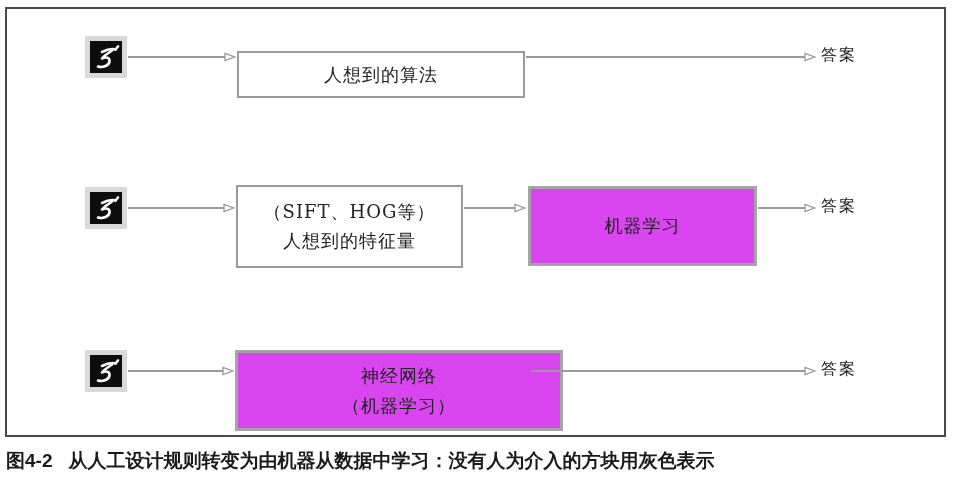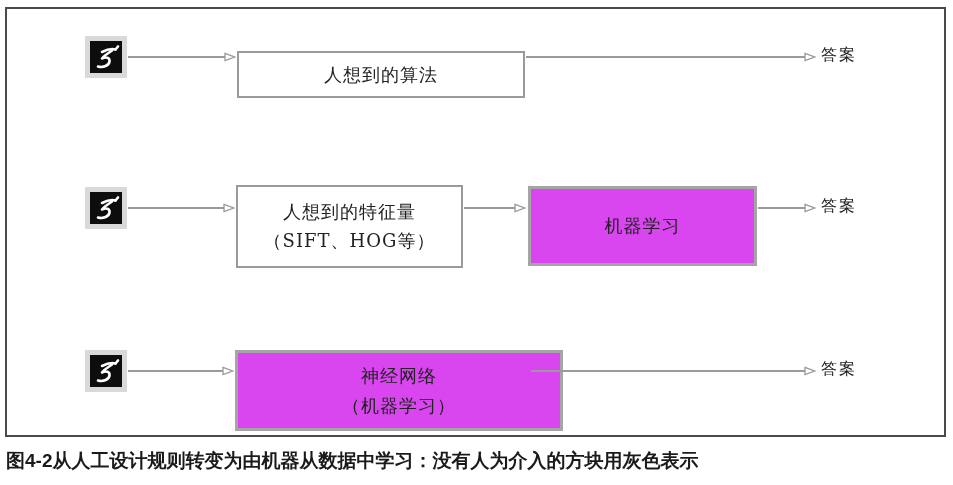--- a/index.html
+++ b/index.html
@@ -12,21 +12,21 @@
   
   .pbox{box-sizing:border-box;border:2px solid #9a9a9a;background:#ffffff;display:flex;flex-direction:column;align-items:center;justify-content:center;gap:7px;font-size:18px;line-height:1.2;letter-spacing:1px;margin-top:18px;}
   .pbox.gray{background:#d946ef;border-width:3px;border-color:#a5a5a5;gap:8px;}
   
   .arrow{position:absolute;display:flex;align-items:center;height:10px;}
   .arrow .shaft{flex:1;height:1.5px;background:#9a9a9a;}
   .arrow svg{display:block;flex:0 0 auto;margin-left:-1px;}
   
   .answer{font-size:16px;letter-spacing:2px;}
   
-  .caption{position:absolute;left:6px;top:448px;display:flex;align-items:baseline;gap:0;
+  .caption{position:absolute;left:6px;top:448px;display:flex;align-items:baseline;gap:16px;
            font-family:"Liberation Sans","DejaVu Sans",sans-serif;font-weight:700;font-size:19px;color:#1a1a1a;white-space:nowrap;}
 </style>
 </head>
 <body>
 
 <div class="frame">
 
   <div class="abs digit" style="left:78px;top:27px;">
     <svg width="32" height="32" viewBox="0 0 32 32">
       <rect x="0" y="0" width="32" height="32" fill="#0d0d0d"></rect>
@@ -64,22 +64,22 @@
       </g>
     </svg>
   </div>
   <div class="arrow" style="left:121px;top:194px;width:107px;">
     <i class="shaft"></i>
     <svg width="12" height="10" viewBox="0 0 12 10">
         <path d="M1 1.4 L10.6 5 L1 8.6 Z" fill="#ffffff" stroke="#9a9a9a" stroke-width="1.3"></path>
       </svg>
   </div>
   <div class="abs pbox" style="left:229px;top:158px;width:227px;height:83px;">
+    <span>（SIFT、HOG等）</span>
     <span>人想到的特征量</span>
-    <span>（SIFT、HOG等）</span>
   </div>
   <div class="arrow" style="left:457px;top:194px;width:62px;">
     <i class="shaft"></i>
     <svg width="12" height="10" viewBox="0 0 12 10">
         <path d="M1 1.4 L10.6 5 L1 8.6 Z" fill="#ffffff" stroke="#9a9a9a" stroke-width="1.3"></path>
       </svg>
   </div>
   <div class="abs pbox gray" style="left:521px;top:159px;width:229px;height:80px;">
     <span>机器学习</span>
   </div>

